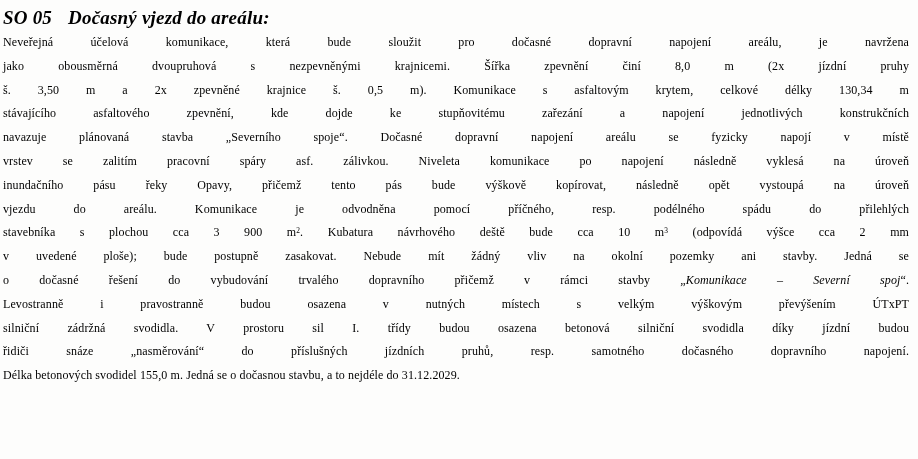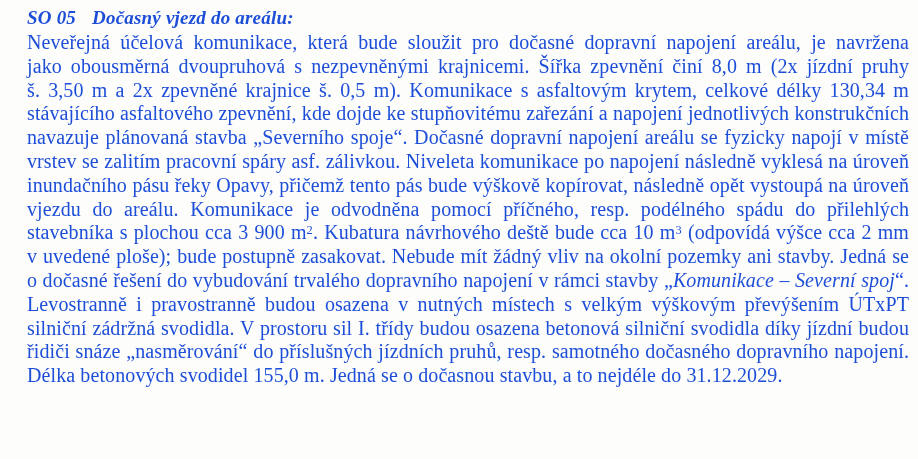--- a/index.html
+++ b/index.html
@@ -6,38 +6,38 @@
     margin: 0;
     padding: 0;
     background: #ffffff;
   }
   .page {
     position: relative;
     width: 918px;
     height: 459px;
     box-sizing: border-box;
     background: #fdfdfc;
-    padding: 4px 9px 0 27px;
+    padding: 4px 9px 0 3px;
     font-family: "Liberation Serif", "DejaVu Serif", serif;
-    color: #1d4ed8;
+    color: #000000;
     overflow: hidden;
   }
   .doc-title {
     font-size: 19px;
     line-height: 27px;
     font-weight: bold;
     font-style: italic;
     letter-spacing: 0.2px;
     white-space: nowrap;
   }
   .doc-title .title-number {
     margin-right: 16px;
   }
   .doc-body {
-    font-size: 20px;
+    font-size: 12px;
     line-height: 23.8px;
     letter-spacing: 0.1px;
   }
   .text-line {
     text-align: justify;
     text-align-last: justify;
     height: 23.8px;
     overflow: visible;
   }
   .text-line.no-justify {
@@ -66,19 +66,19 @@
       <div class="text-line"><span>Neveřejná účelová komunikace, která bude sloužit pro dočasné dopravní napojení areálu, je navržena</span></div>
       <div class="text-line"><span>jako obousměrná dvoupruhová s nezpevněnými krajnicemi. Šířka zpevnění činí 8,0 m (2x jízdní pruhy</span></div>
       <div class="text-line"><span>š. 3,50 m a 2x zpevněné krajnice š. 0,5 m). Komunikace s asfaltovým krytem, celkové délky 130,34 m</span></div>
       <div class="text-line"><span>stávajícího asfaltového zpevnění, kde dojde ke stupňovitému zařezání a napojení jednotlivých konstrukčních</span></div>
       <div class="text-line"><span>navazuje plánovaná stavba „Severního spoje“. Dočasné dopravní napojení areálu se fyzicky napojí v místě</span></div>
       <div class="text-line"><span>vrstev se zalitím pracovní spáry asf. zálivkou. Niveleta komunikace po napojení následně vyklesá na úroveň</span></div>
       <div class="text-line"><span>inundačního pásu řeky Opavy, přičemž tento pás bude výškově kopírovat, následně opět vystoupá na úroveň</span></div>
       <div class="text-line"><span>vjezdu do areálu. Komunikace je odvodněna pomocí příčného, resp. podélného spádu do přilehlých</span></div>
       <div class="text-line"><span>stavebníka s plochou cca 3 900 m</span><span class="seg-sup">2</span><span>. Kubatura návrhového deště bude cca 10 m</span><span class="seg-sup">3</span><span> (odpovídá výšce cca 2 mm</span></div>
       <div class="text-line"><span>v uvedené ploše); bude postupně zasakovat. Nebude mít žádný vliv na okolní pozemky ani stavby. Jedná se</span></div>
-      <div class="text-line"><span>o dočasné řešení do vybudování trvalého dopravního napojení v rámci stavby „</span><span class="seg-italic">Komunikace – Severní spoj</span><span>“.</span></div>
+      <div class="text-line"><span>o dočasné řešení do vybudování trvalého dopravního přičemž v rámci stavby „</span><span class="seg-italic">Komunikace – Severní spoj</span><span>“.</span></div>
       <div class="text-line"><span>Levostranně i pravostranně budou osazena v nutných místech s velkým výškovým převýšením ÚTxPT</span></div>
       <div class="text-line"><span>silniční zádržná svodidla. V prostoru sil I. třídy budou osazena betonová silniční svodidla díky jízdní budou</span></div>
       <div class="text-line"><span>řidiči snáze „nasměrování“ do příslušných jízdních pruhů, resp. samotného dočasného dopravního napojení.</span></div>
       <div class="text-line no-justify"><span>Délka betonových svodidel 155,0 m. Jedná se o dočasnou stavbu, a to nejdéle do 31.12.2029.</span></div>
     </div>
 </div>
 
 </body></html>

